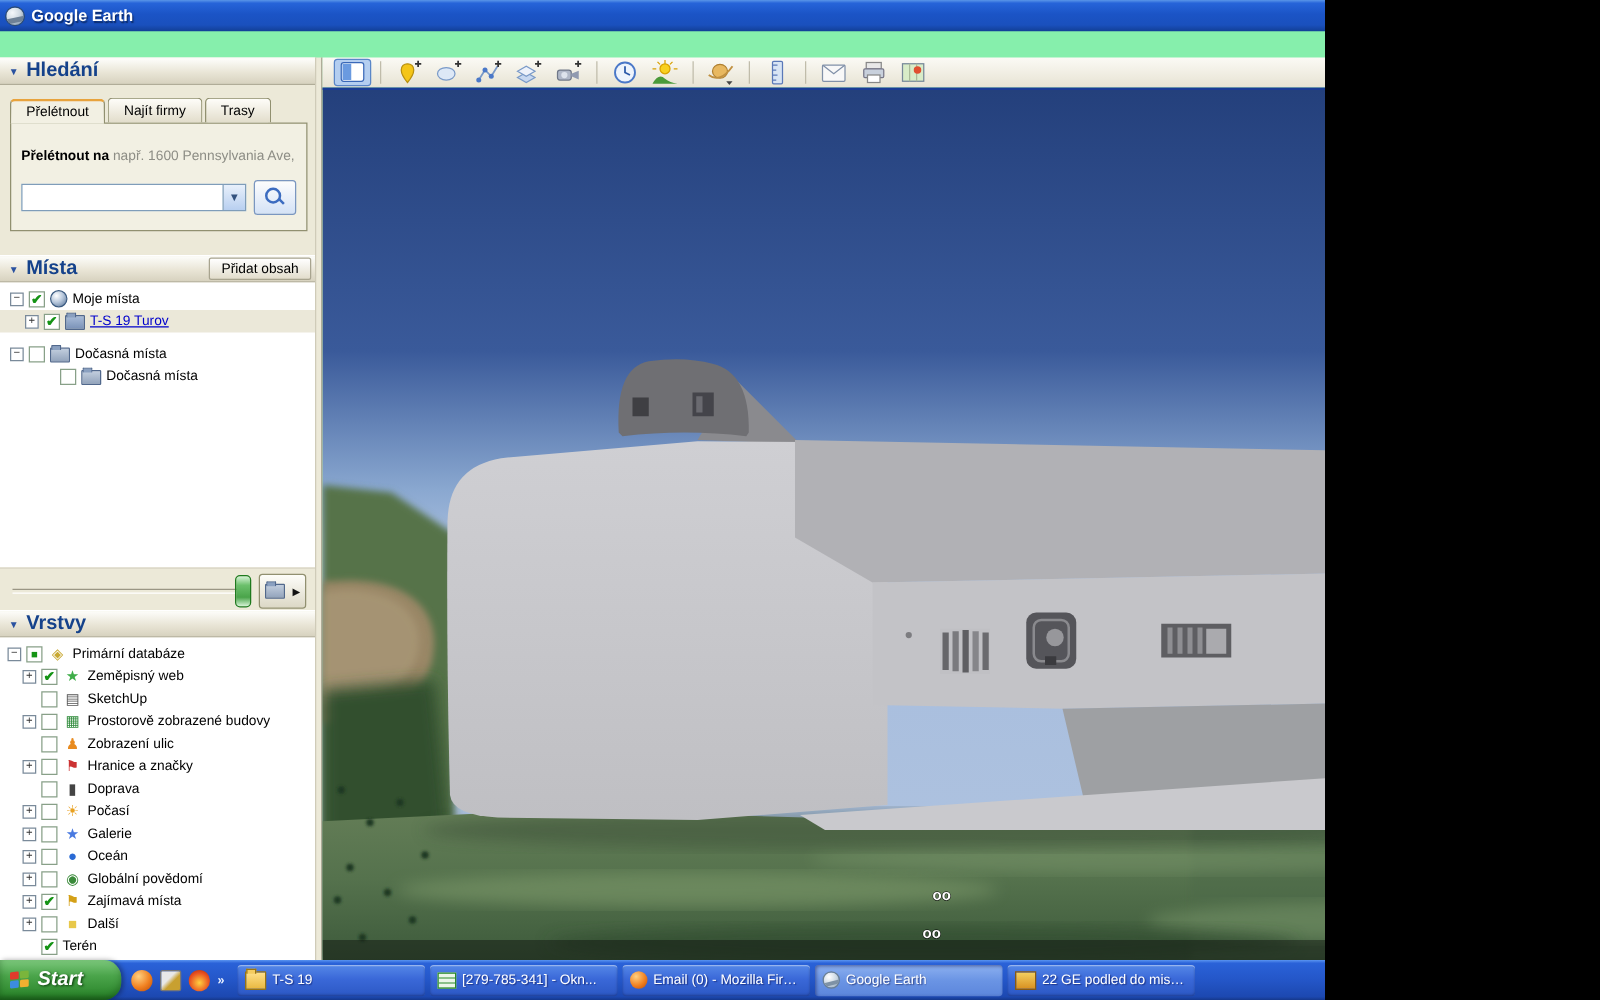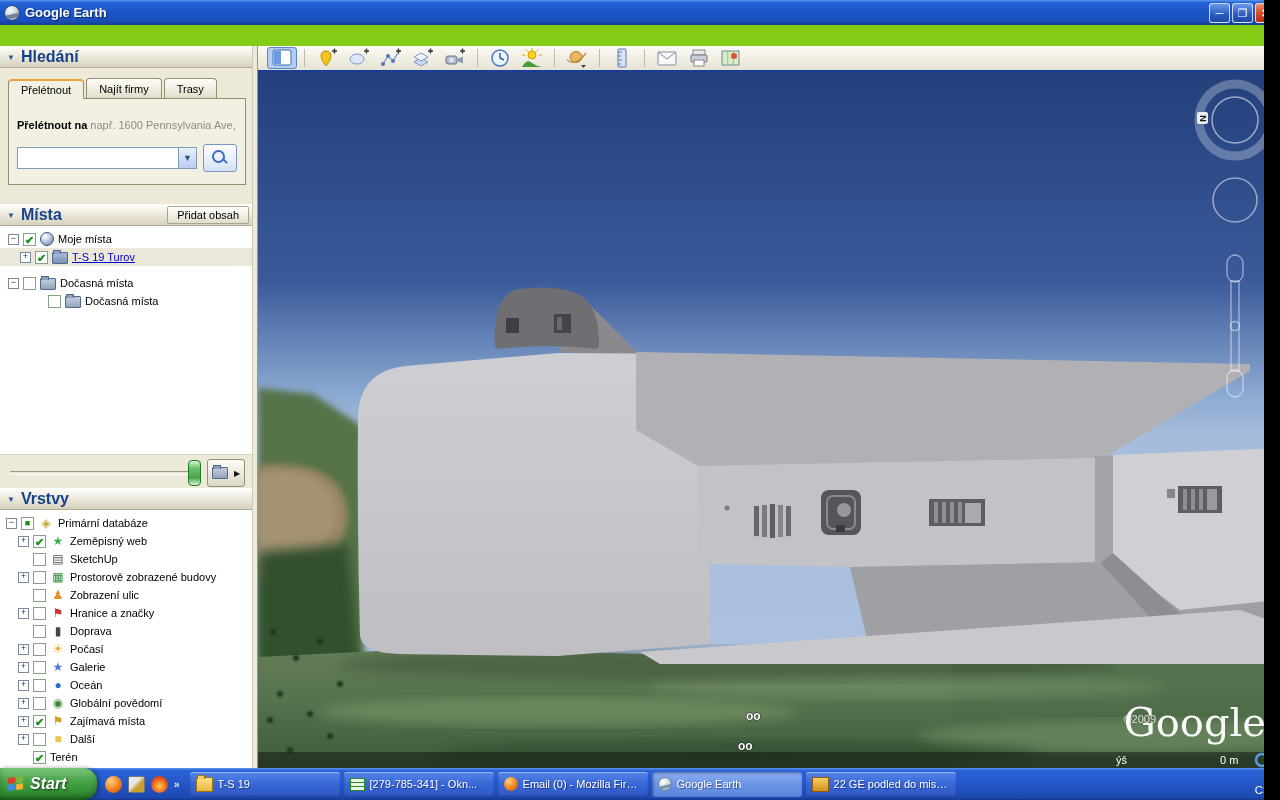--- a/index.html
+++ b/index.html
@@ -1,18 +1,18 @@
 <!DOCTYPE html>
 <html><head>
 <meta charset="utf-8">
 <style>
   html,body{margin:0;padding:0;background:#000;}
-  .stage{position:relative;width:1264px;height:800px;overflow:hidden;
+  .stage{position:relative;width:1060px;height:800px;overflow:hidden;
          font-family:"Liberation Sans",sans-serif;font-size:11px;color:#000;
-         background:#84cc16;}
+         background:#86efac;}
   
   .titlebar{position:absolute;left:0;top:0;width:1280px;height:25px;
     background:linear-gradient(180deg,#5a96e8 0%,#2664d9 10%,#1b54c6 45%,#1a50bd 80%,#123f96 100%);
     display:flex;align-items:center;padding:0 4px;box-sizing:border-box;}
   .titlebar .apptitle{color:#fff;font-weight:bold;font-size:13px;margin-left:5px;
     text-shadow:1px 1px 1px #0a2a6a;flex:1;}
   .winbtn{width:21px;height:20px;margin-left:2px;border-radius:3px;border:1px solid rgba(255,255,255,.75);
     color:#fff;font-size:11px;line-height:18px;text-align:center;box-sizing:border-box;
     background:linear-gradient(180deg,#6a9ae8,#2a5ac0 60%,#1c48a8);}
   .winbtn.close{background:linear-gradient(180deg,#f09070,#d84820 55%,#b83010);font-weight:bold;}

